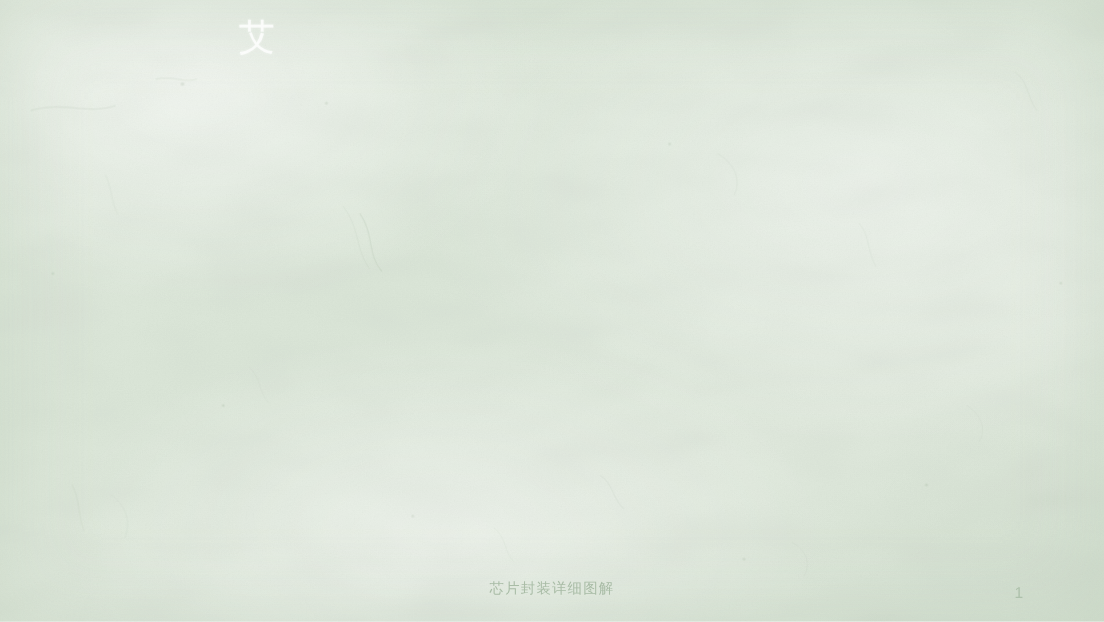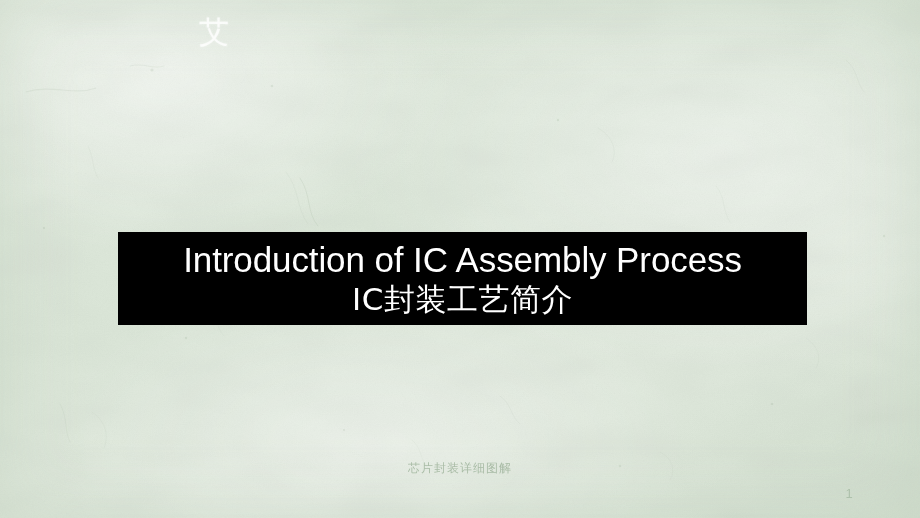--- a/index.html
+++ b/index.html
@@ -87,21 +87,21 @@
     line-height: 39px;
     letter-spacing: 0.5px;
     white-space: nowrap;
   }
 
   
   .footer-note {
     position: absolute;
     left: 0;
     right: 0;
-    top: 460px;
+    top: 482px;
     text-align: center;
     font-family: "DejaVu Sans", sans-serif;
     font-size: 12px;
     line-height: 16px;
     color: #9fb49c;
     letter-spacing: 1px;
     opacity: .85;
   }
   .page-number {
     position: absolute;
@@ -169,22 +169,18 @@
       <circle cx="884" cy="236" r="1.2"></circle>
       <circle cx="620" cy="466" r="1.2"></circle>
       <circle cx="344" cy="430" r="1.1"></circle>
     </g>
   </svg>
 
   <div class="tex tex-vign"></div>
 
   <div class="watermark">艾</div>
 
-  <div class="title-band">
-    <div class="title-en">Introduction of IC Assembly Process</div>
-    <div class="title-cn">IC封装工艺简介</div>
-  </div>
 
   <div class="footer-note">芯片封装详细图解</div>
 
   <div class="page-number">1</div>
 
 </div>
 
 </body></html>

